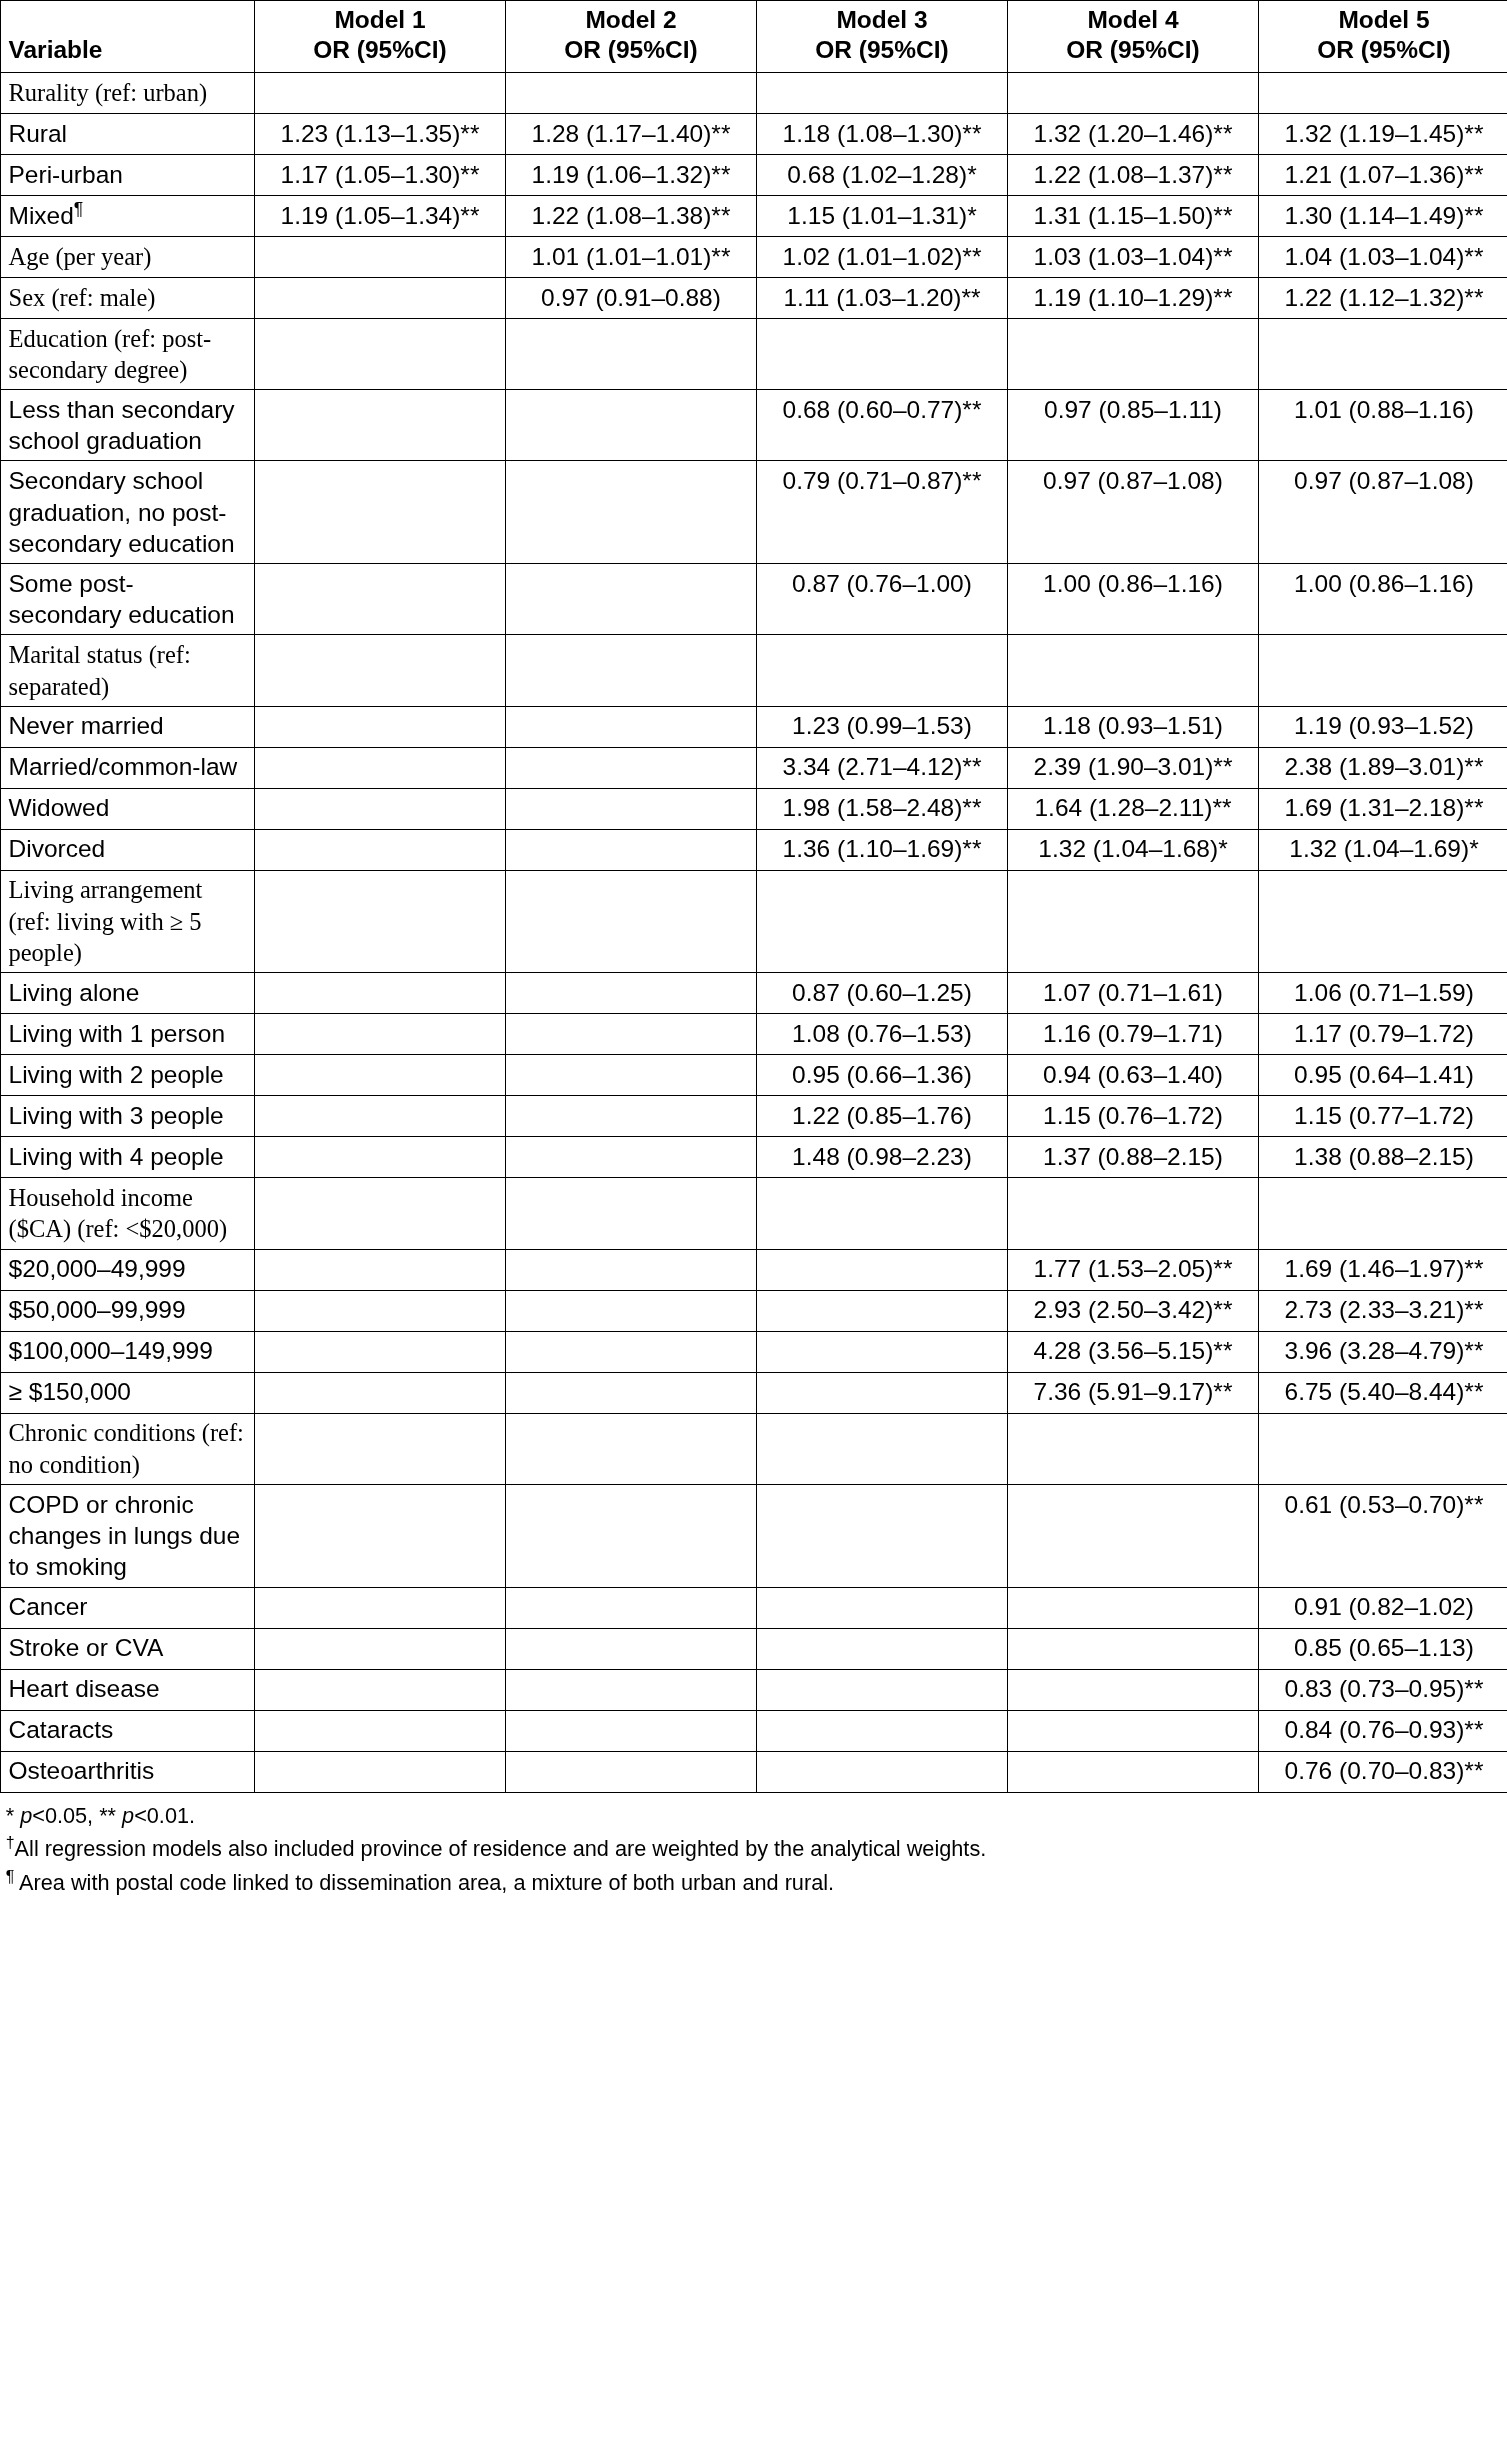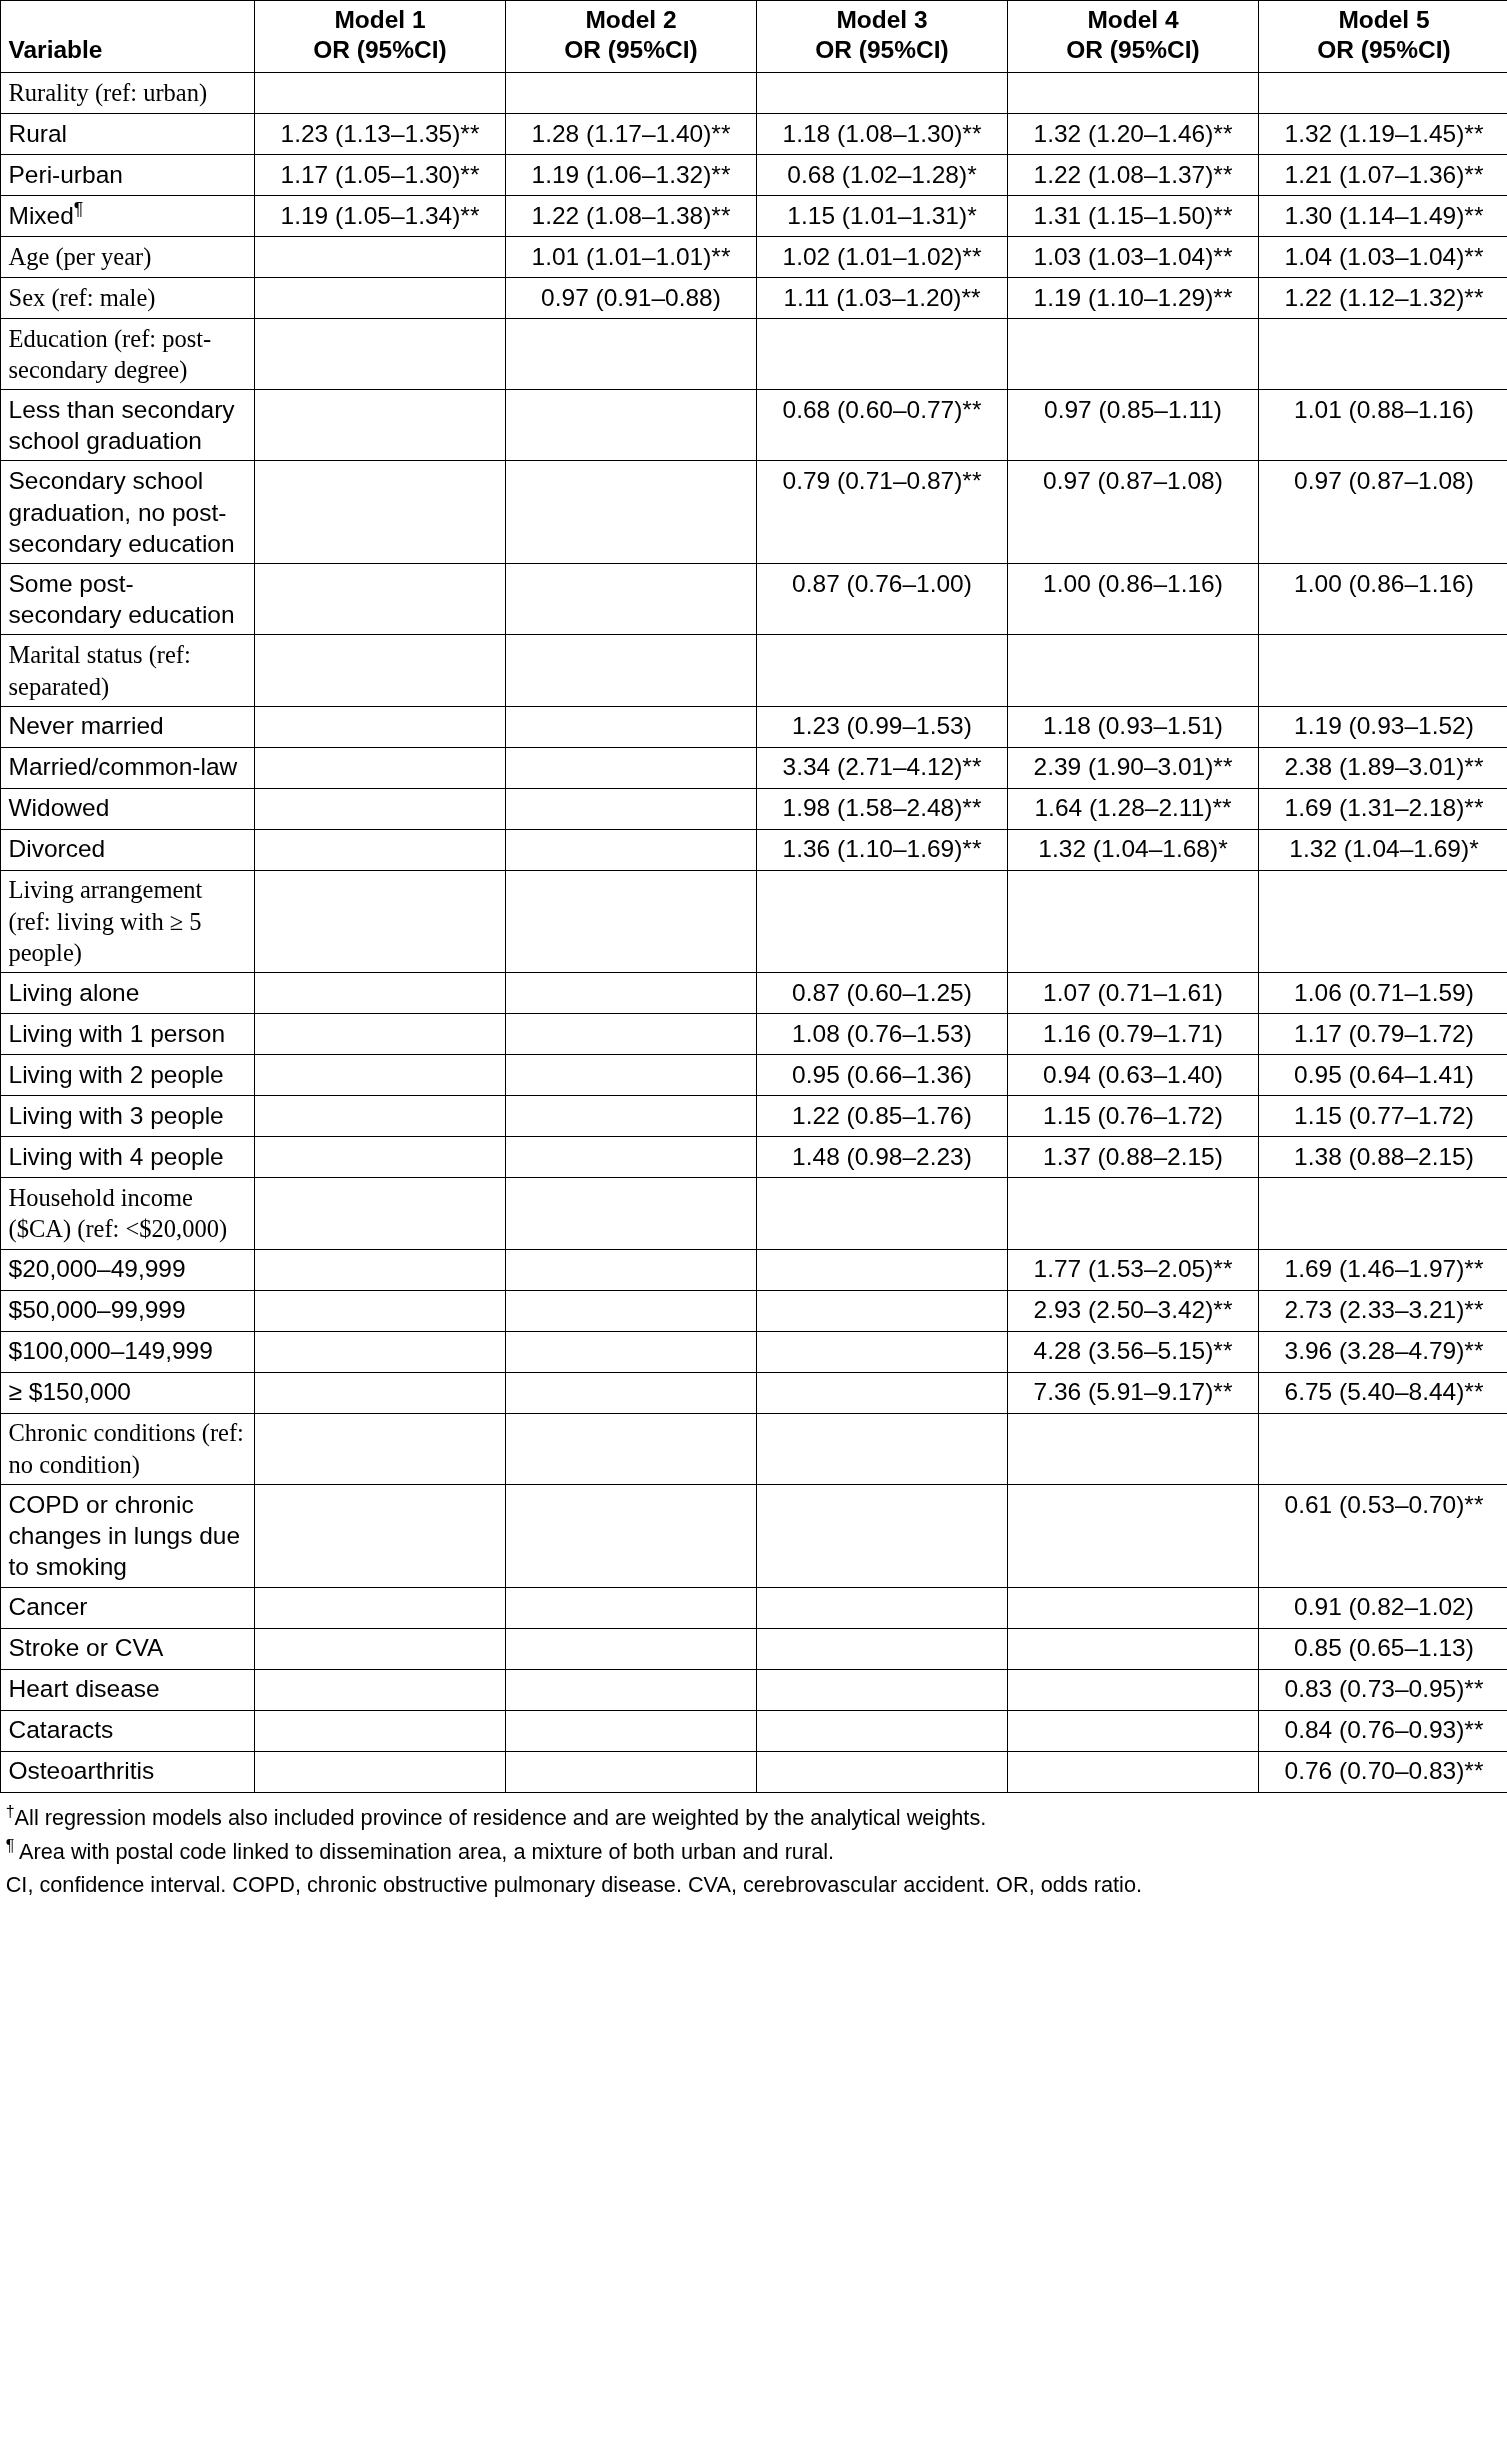--- a/index.html
+++ b/index.html
@@ -385,19 +385,19 @@
           <td class="val empty"></td>
           <td class="val empty"></td>
           <td class="val empty"></td>
           <td class="val empty"></td>
           <td class="val">0.76 (0.70–0.83)**</td>
         </tr>
       </tbody>
   </table>
 
   <div class="footnotes" id="footnotes">
+      <div><span>* </span><i>p</i><span>&lt;0.05, ** </span><i>p</i><span>&lt;0.01.</span></div>
       <div><span class="sup">†</span><span>All regression models also included province of residence and are weighted by the analytical weights.</span></div>
       <div><span class="sup">¶</span><span> Area with postal code linked to dissemination area, a mixture of both urban and rural.</span></div>
-      <div><span class="sup"></span><span> CI, confidence interval. COPD, chronic obstructive pulmonary disease. CVA, cerebrovascular accident. OR, odds ratio.</span></div>
     </div>
 
 </div>
 
 
 </body></html>

